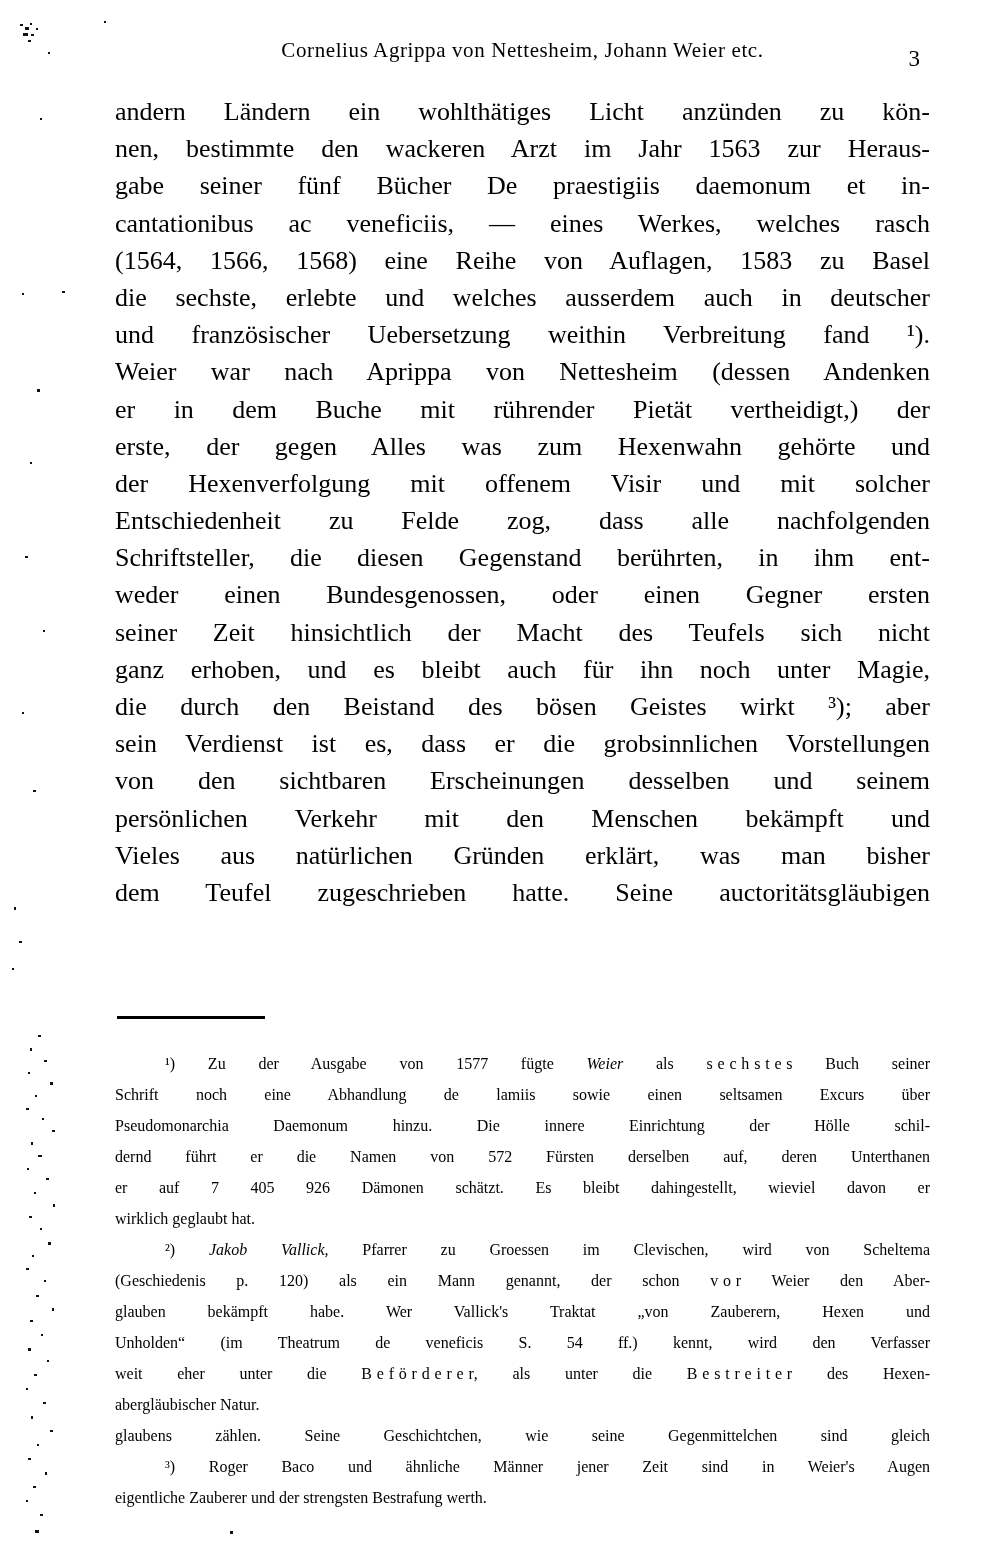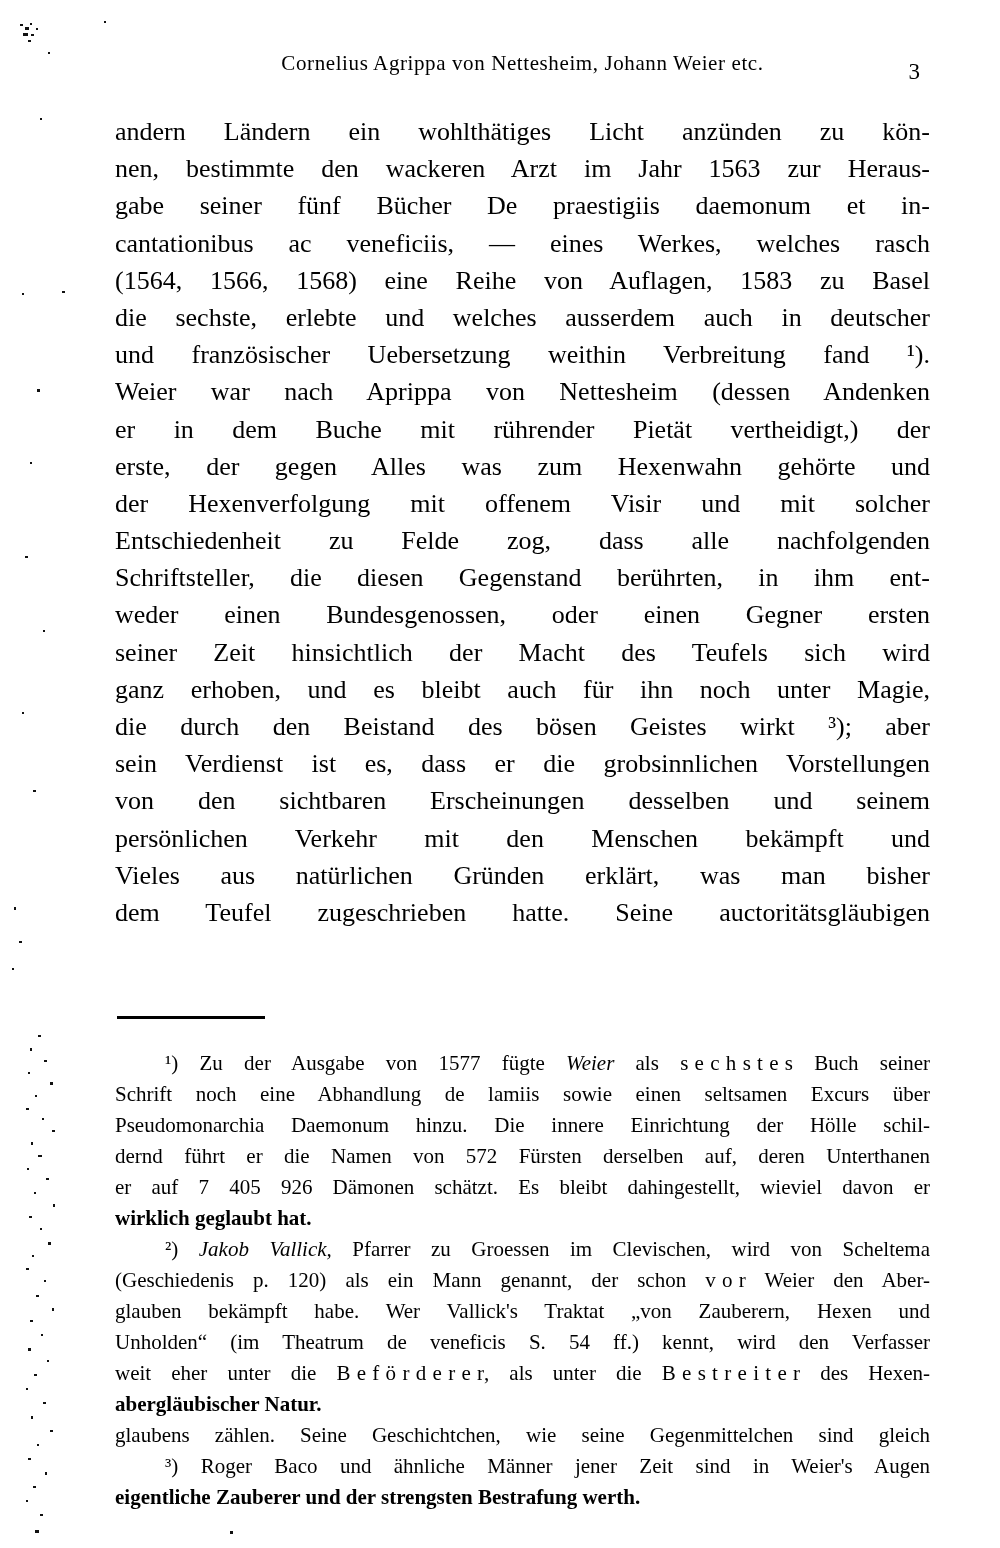--- a/index.html
+++ b/index.html
@@ -6,50 +6,50 @@
   .page {
     position: relative;
     width: 1000px;
     height: 1548px;
     background: #ffffff;
     color: #000000;
     font-family: "Liberation Serif", "DejaVu Serif", serif;
     overflow: hidden;
   }
   
-  .header { position: absolute; top: 50px; left: 115px; width: 815px; height: 34px; }
+  .header { position: absolute; top: 37px; left: 115px; width: 815px; height: 34px; }
   .running-title { text-align: center; font-size: 21px; letter-spacing: 0.6px; line-height: 26px; }
   .page-number { position: absolute; top: 9px; right: 10px; font-size: 23px; }
 
   
-  .main { position: absolute; top: 113px; left: 115px; width: 815px; }
+  .main { position: absolute; top: 93px; left: 115px; width: 815px; }
   .mline {
     font-size: 26px;
     line-height: 37.2px;
     height: 37.2px;
     text-align: justify;
     text-align-last: justify;
     overflow: hidden;
   }
 
   
   .fnrule { position: absolute; top: 1016px; left: 117px; width: 148px; height: 3px; background: #000; }
 
   
   .footnotes { position: absolute; top: 1048px; left: 115px; width: 815px; }
   .fline {
-    font-size: 21px;
+    font-size: 16px;
     line-height: 31px;
     height: 31px;
     text-align: justify;
     text-align-last: justify;
     overflow: hidden;
   }
   .fline.indent { text-indent: 50px; }
-  .fline.endp { text-align-last: left; font-weight: bold; }
+  .fline.endp { text-align-last: left; }
 
   .it { font-style: italic; }
   .sp { letter-spacing: 0.3em; margin-right: -0.3em; }
 
   .noise { position: absolute; top: 0; left: 0; pointer-events: none; }
 </style>
 </head>
 <body>
 
 <div class="page">
@@ -67,21 +67,21 @@
     <div class="mline">(1564, 1566, 1568) eine Reihe von Auflagen, 1583 zu Basel</div>
     <div class="mline">die sechste, erlebte und welches ausserdem auch in deutscher</div>
     <div class="mline">und französischer Uebersetzung weithin Verbreitung fand ¹).</div>
     <div class="mline">Weier war nach Aprippa von Nettesheim (dessen Andenken</div>
     <div class="mline">er in dem Buche mit rührender Pietät vertheidigt,) der</div>
     <div class="mline">erste, der gegen Alles was zum Hexenwahn gehörte und</div>
     <div class="mline">der Hexenverfolgung mit offenem Visir und mit solcher</div>
     <div class="mline">Entschiedenheit zu Felde zog, dass alle nachfolgenden</div>
     <div class="mline">Schriftsteller, die diesen Gegenstand berührten, in ihm ent-</div>
     <div class="mline">weder einen Bundesgenossen, oder einen Gegner ersten</div>
-    <div class="mline">seiner Zeit hinsichtlich der Macht des Teufels sich wird</div>
+    <div class="mline">seiner Zeit hinsichtlich der Macht des Teufels sich nicht</div>
     <div class="mline">ganz erhoben, und es bleibt auch für ihn noch unter Magie,</div>
     <div class="mline">die durch den Beistand des bösen Geistes wirkt ³); aber</div>
     <div class="mline">sein Verdienst ist es, dass er die grobsinnlichen Vorstellungen</div>
     <div class="mline">von den sichtbaren Erscheinungen desselben und seinem</div>
     <div class="mline">persönlichen Verkehr mit den Menschen bekämpft und</div>
     <div class="mline">Vieles aus natürlichen Gründen erklärt, was man bisher</div>
     <div class="mline">dem Teufel zugeschrieben hatte. Seine auctoritätsgläubigen</div>
   </div>
 
   <div class="fnrule"></div>

